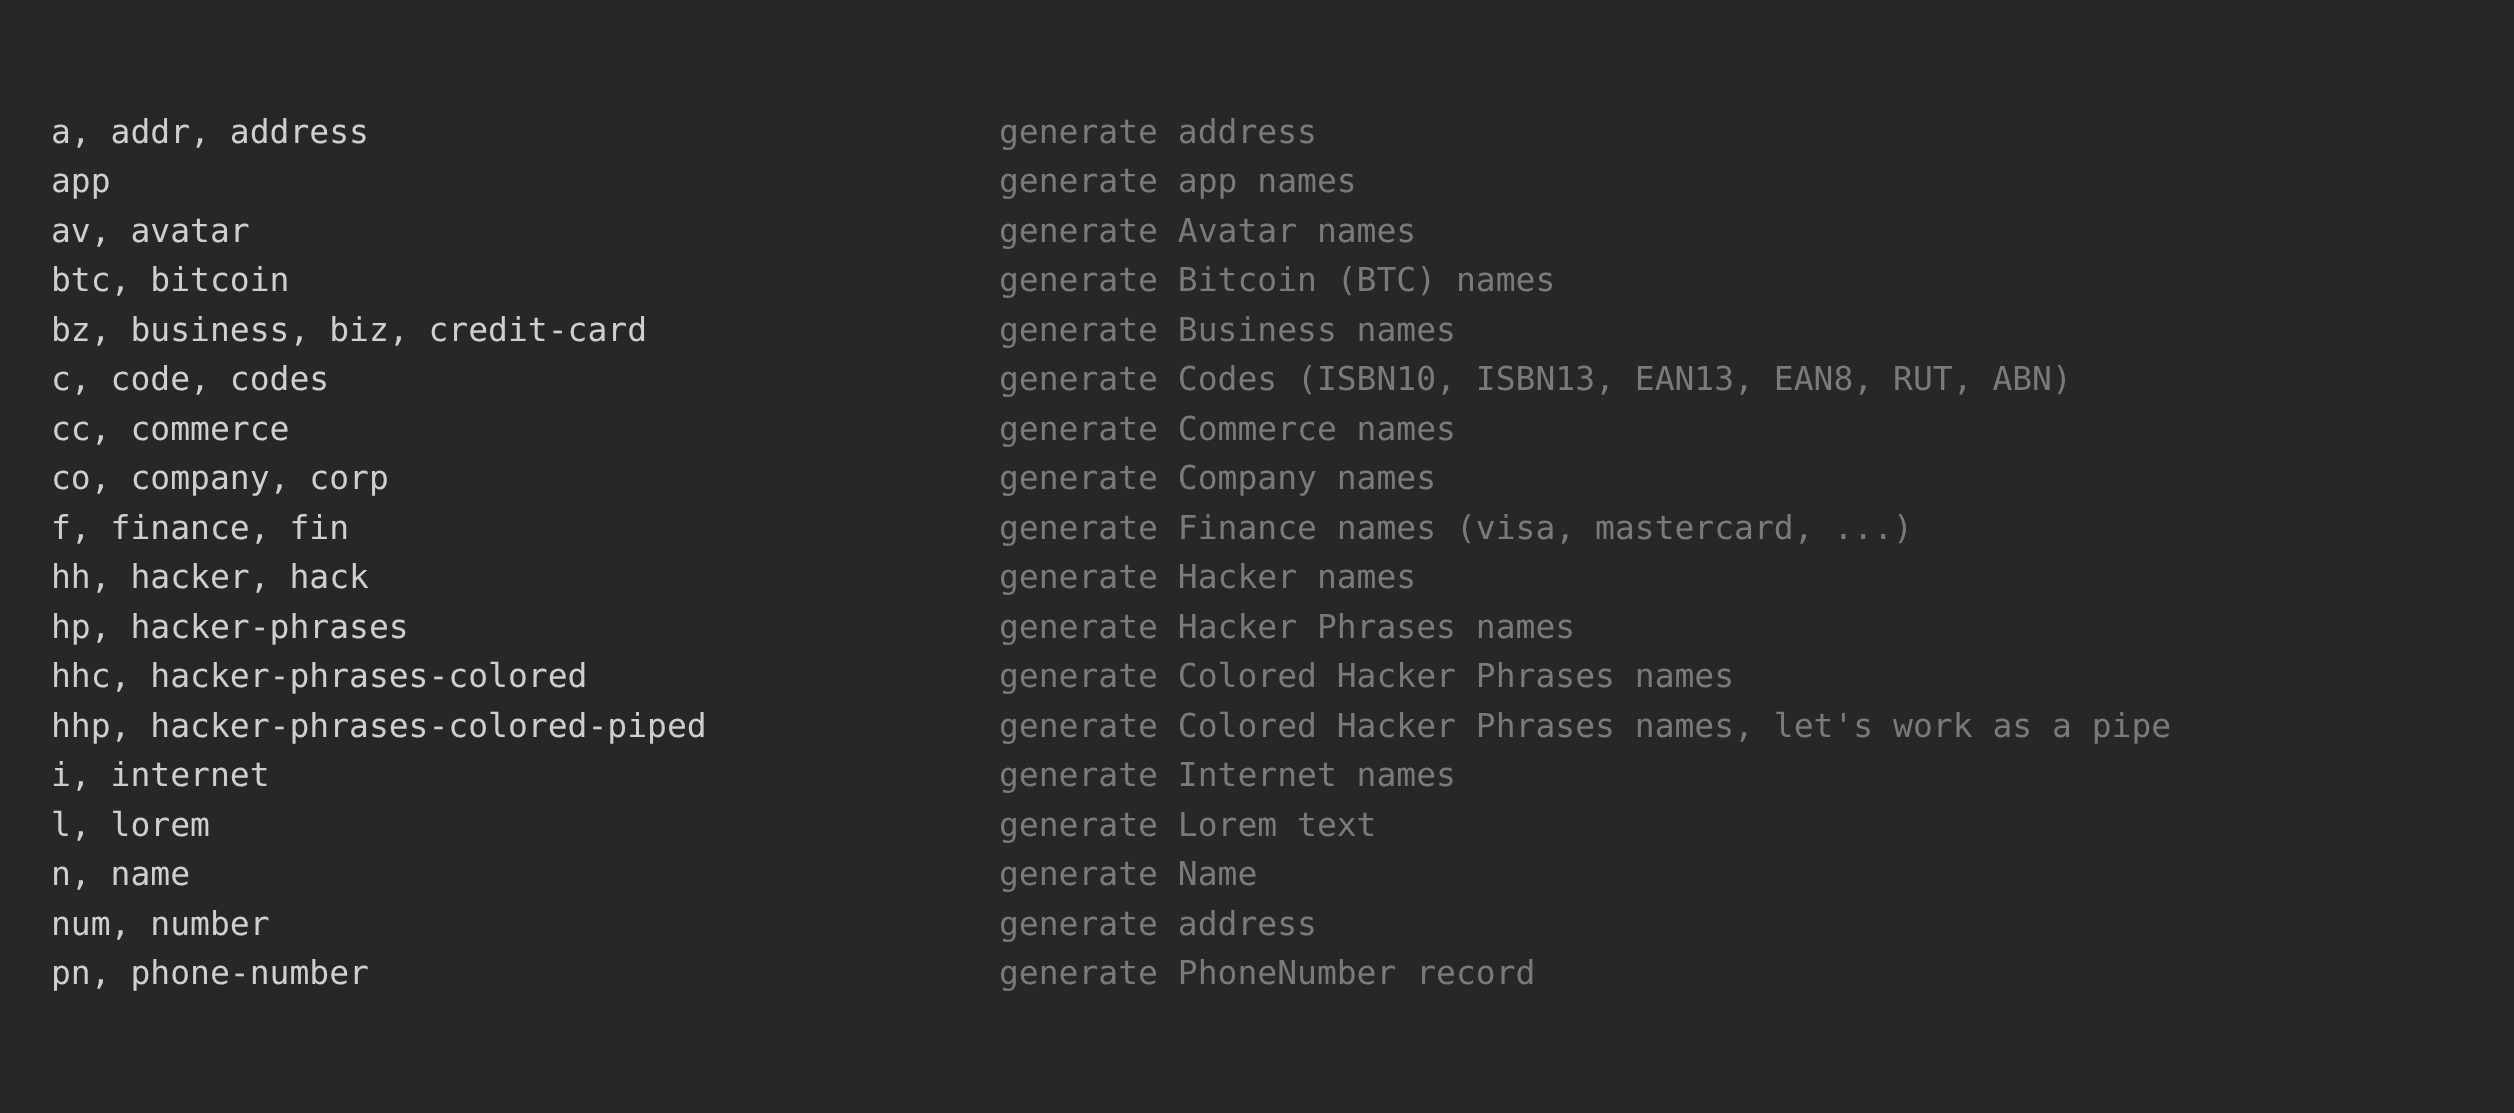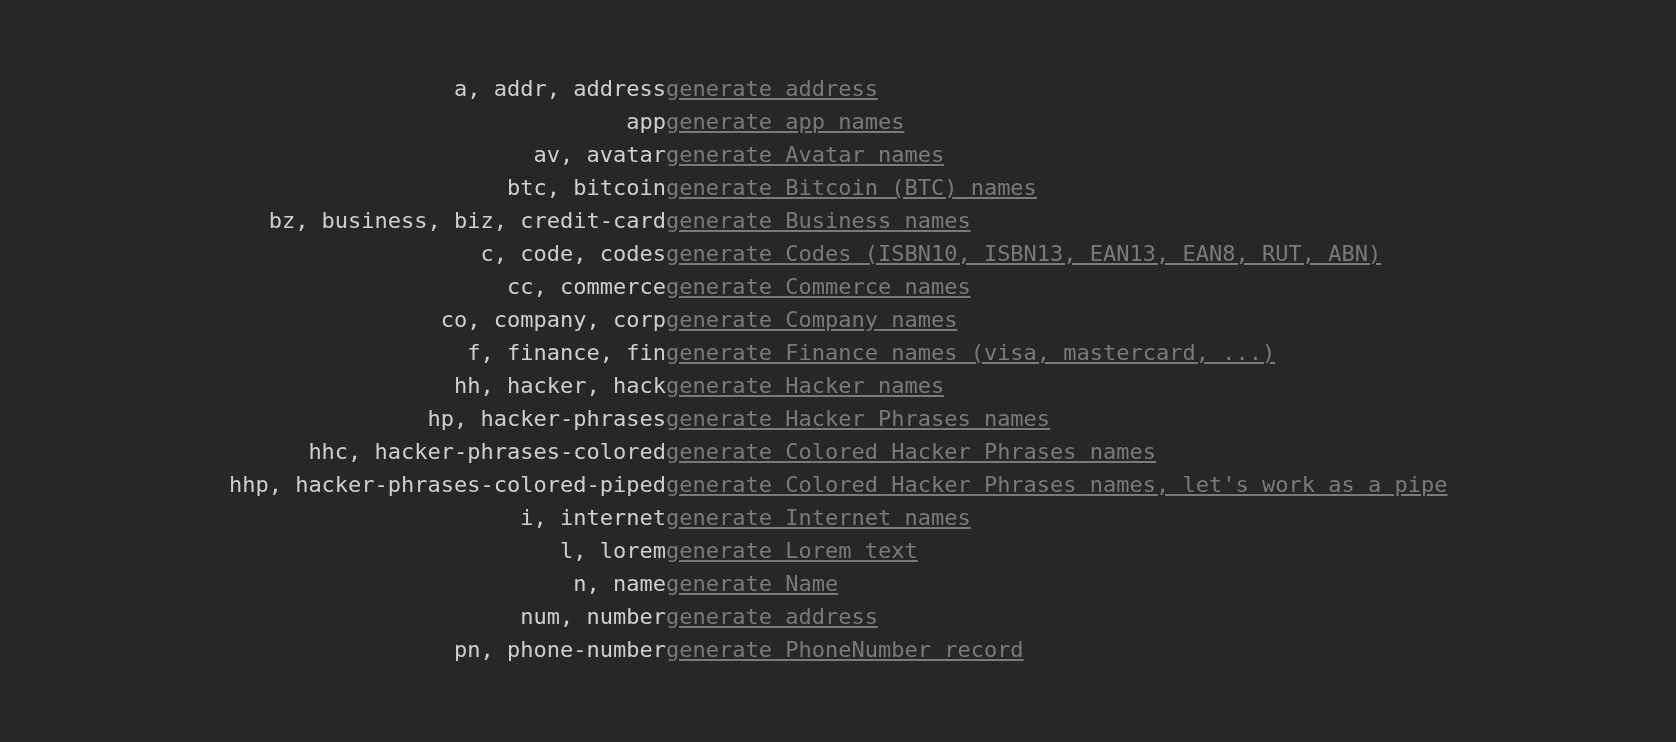--- a/index.html
+++ b/index.html
@@ -14,31 +14,29 @@
   }
   .terminal {
     padding: 6px 6px;
     white-space: pre;
   }
   .header {
     color: #cfcfcf;
   }
   .row {
     display: flex;
-    text-align: right;
   }
   .cmd {
     color: #cfcfcf;
     padding-left: 28px;
     width: 660px;
     flex: 0 0 660px;
   }
   .desc {
     color: #7a7a7a;
-    text-decoration: underline;
   }
 </style>
 </head>
 <body>
 
 <div class="terminal">
   <div id="rows"><div class="row"><div class="cmd">a, addr, address</div><div class="desc">generate address</div></div><div class="row"><div class="cmd">app</div><div class="desc">generate app names</div></div><div class="row"><div class="cmd">av, avatar</div><div class="desc">generate Avatar names</div></div><div class="row"><div class="cmd">btc, bitcoin</div><div class="desc">generate Bitcoin (BTC) names</div></div><div class="row"><div class="cmd">bz, business, biz, credit-card</div><div class="desc">generate Business names</div></div><div class="row"><div class="cmd">c, code, codes</div><div class="desc">generate Codes (ISBN10, ISBN13, EAN13, EAN8, RUT, ABN)</div></div><div class="row"><div class="cmd">cc, commerce</div><div class="desc">generate Commerce names</div></div><div class="row"><div class="cmd">co, company, corp</div><div class="desc">generate Company names</div></div><div class="row"><div class="cmd">f, finance, fin</div><div class="desc">generate Finance names (visa, mastercard, ...)</div></div><div class="row"><div class="cmd">hh, hacker, hack</div><div class="desc">generate Hacker names</div></div><div class="row"><div class="cmd">hp, hacker-phrases</div><div class="desc">generate Hacker Phrases names</div></div><div class="row"><div class="cmd">hhc, hacker-phrases-colored</div><div class="desc">generate Colored Hacker Phrases names</div></div><div class="row"><div class="cmd">hhp, hacker-phrases-colored-piped</div><div class="desc">generate Colored Hacker Phrases names, let's work as a pipe</div></div><div class="row"><div class="cmd">i, internet</div><div class="desc">generate Internet names</div></div><div class="row"><div class="cmd">l, lorem</div><div class="desc">generate Lorem text</div></div><div class="row"><div class="cmd">n, name</div><div class="desc">generate Name</div></div><div class="row"><div class="cmd">num, number</div><div class="desc">generate address</div></div><div class="row"><div class="cmd">pn, phone-number</div><div class="desc">generate PhoneNumber record</div></div></div>
 </div>
 
 </body></html>

